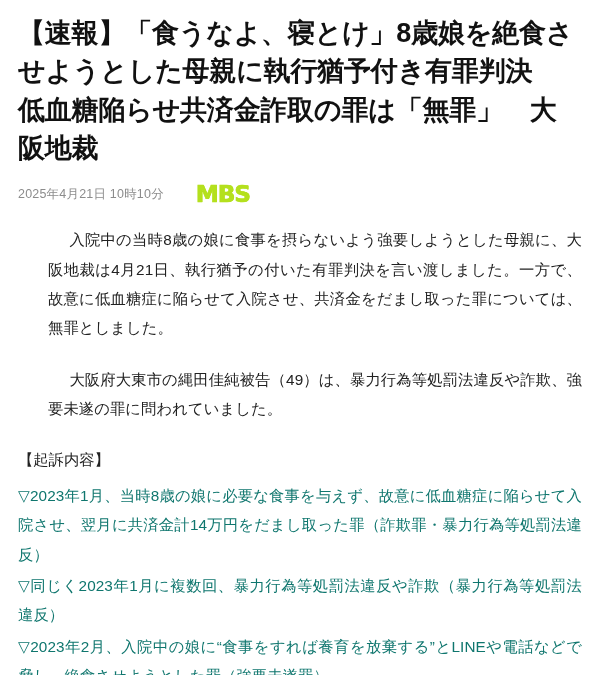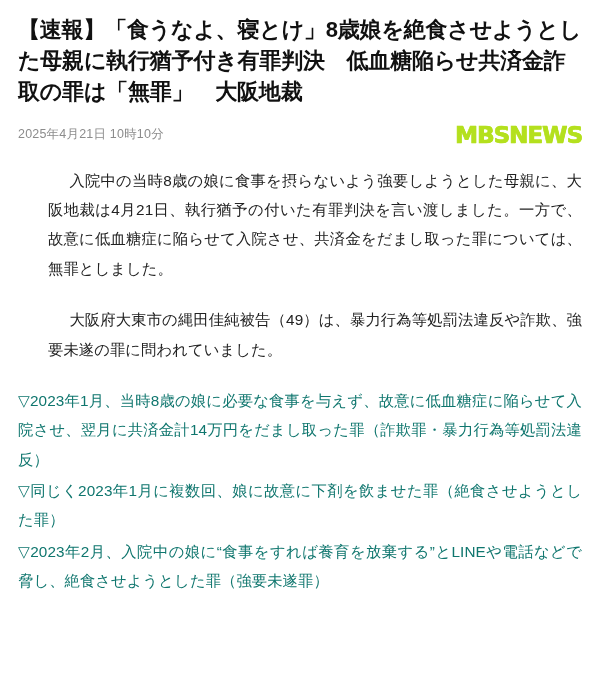--- a/index.html
+++ b/index.html
@@ -15,32 +15,31 @@
     overflow: hidden;
   }
   .page {
     width: 600px;
     height: 675px;
     box-sizing: border-box;
     padding: 14px 18px 0 18px;
     position: relative;
   }
   .headline {
-    font-size: 22px;
+    font-size: 27px;
     font-weight: bold;
     line-height: 1.42;
     letter-spacing: -0.2px;
     color: #111111;
     margin: 0 0 14px 0;
     text-align: left;
   }
   .meta-row {
     display: flex;
     align-items: center;
-    justify-content: space-between;
     margin-bottom: 18px;
     min-height: 26px;
   }
   .timestamp {
     font-size: 12.5px;
     color: #8c8c8c;
     letter-spacing: 0.2px;
   }
   .logo {
     display: flex;
@@ -92,29 +91,29 @@
 <body>
 
 <div class="page">
 
   <h1 class="headline">【速報】「食うなよ、寝とけ」8歳娘を絶食させようとした母親に執行猶予付き有罪判決　低血糖陥らせ共済金詐取の罪は「無罪」　大阪地裁</h1>
 
   <div class="meta-row">
     <div class="timestamp">2025年4月21日 10時10分</div>
     <div class="logo">
       <span class="mbs">MBS</span>
-        <span class="news">NEWS</span>
     </div>
   </div>
 
   <div class="body-text">
     <p class="indent">入院中の当時8歳の娘に食事を摂らないよう強要しようとした母親に、大阪地裁は4月21日、執行猶予の付いた有罪判決を言い渡しました。一方で、故意に低血糖症に陥らせて入院させ、共済金をだまし取った罪については、無罪としました。</p>
     <p class="indent">大阪府大東市の縄田佳純被告（49）は、暴力行為等処罰法違反や詐欺、強要未遂の罪に問われていました。</p>
   </div>
 
+  <div class="section-label">【起訴内容】</div>
 
   <div class="bullet-list">
     <p>▽2023年1月、当時8歳の娘に必要な食事を与えず、故意に低血糖症に陥らせて入院させ、翌月に共済金計14万円をだまし取った罪（詐欺罪・暴力行為等処罰法違反）</p>
-    <p>▽同じく2023年1月に複数回、娘に故意に下剤を飲ませた罪（絶食させようとした罪）</p>
+    <p>▽同じく2023年1月に複数回、暴力行為等処罰法違反や詐欺（暴力行為等処罰法違反）</p>
     <p>▽2023年2月、入院中の娘に“食事をすれば養育を放棄する”とLINEや電話などで脅し、絶食させようとした罪（強要未遂罪）</p>
   </div>
 
 </div>
 
 </body></html>

